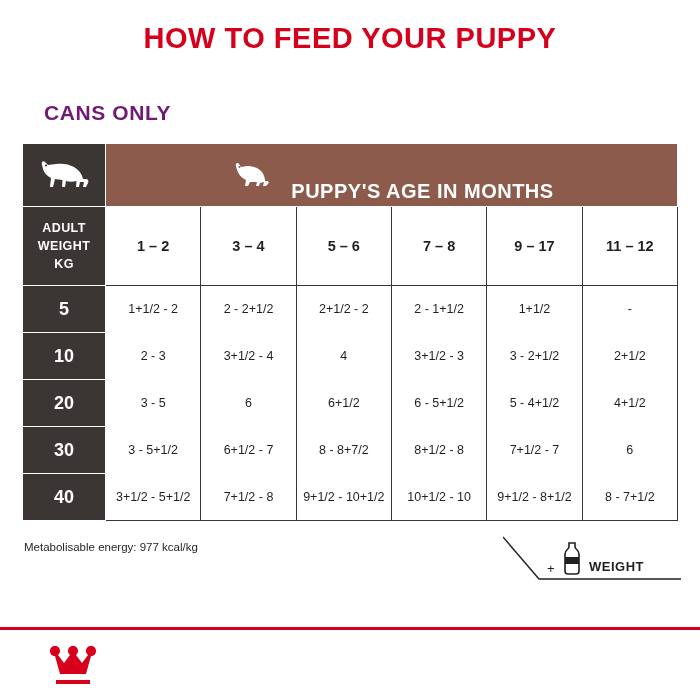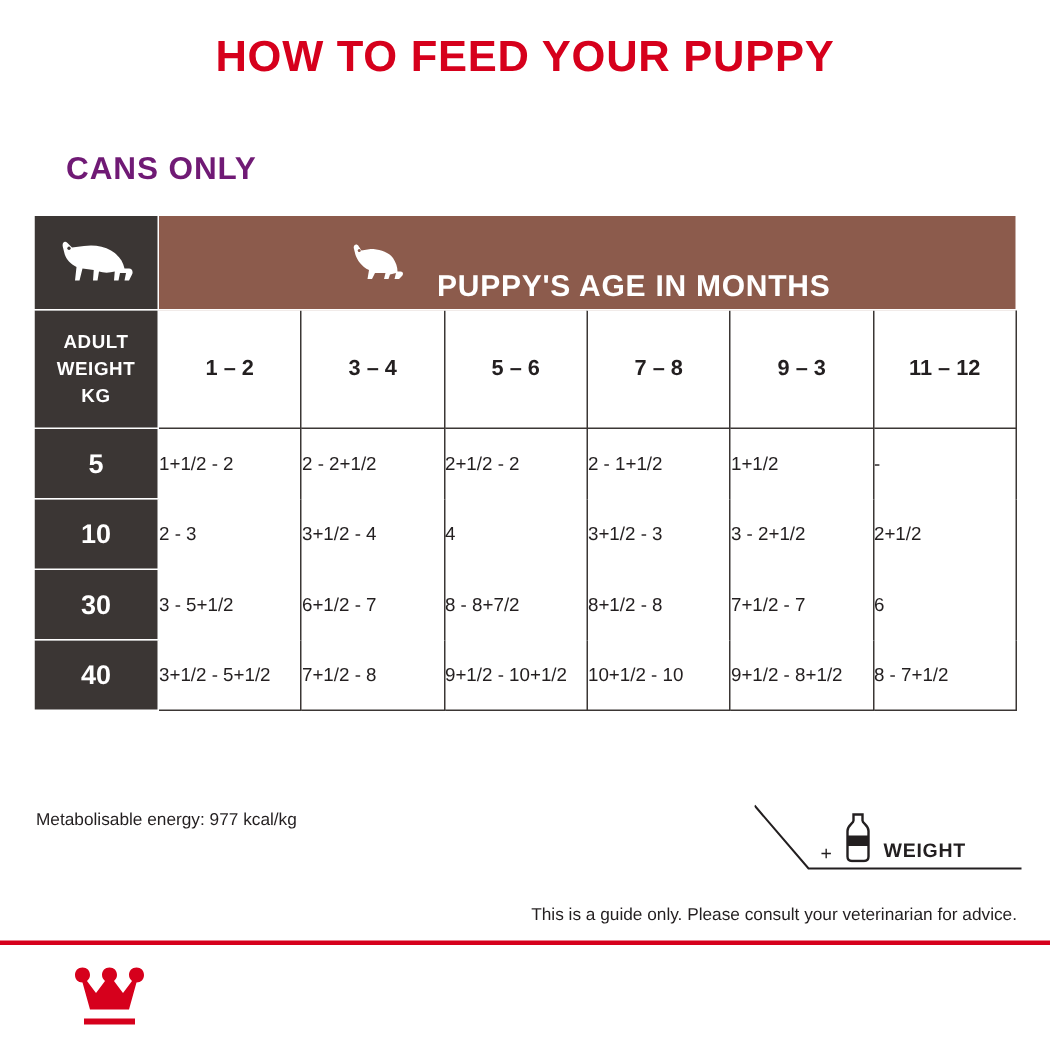--- a/index.html
+++ b/index.html
@@ -152,21 +152,21 @@
     color: #ffffff;
     text-align: center;
     vertical-align: middle;
     height: 46px;
     font-size: 18px;
     font-weight: bold;
   }
   .val-cell {
     background: #ffffff;
     color: #231f20;
-    text-align: left;
+    text-align: center;
     vertical-align: middle;
     height: 46px;
     font-size: 12.5px;
     border-left: 1px solid #3b3634 !important;
     border-right: 1px solid #3b3634 !important;
     border-top: none !important;
     border-bottom: none !important;
   }
   tr.lastrow .val-cell {
     border-bottom: 1px solid #3b3634 !important;
@@ -278,41 +278,50 @@
         <tr>
           <td class="wt-label">
             <div>ADULT</div>
             <div>WEIGHT</div>
             <div>KG</div>
           </td>
           <td class="age-cell">1 – 2</td>
           <td class="age-cell">3 – 4</td>
           <td class="age-cell">5 – 6</td>
           <td class="age-cell">7 – 8</td>
-          <td class="age-cell">9 – 3</td>
+          <td class="age-cell">9 – 17</td>
           <td class="age-cell">11 – 12</td>
         </tr>
 
         <tr>
           <td class="wt-cell">5</td>
           <td class="val-cell">1+1/2 - 2</td>
           <td class="val-cell">2 - 2+1/2</td>
           <td class="val-cell">2+1/2 - 2</td>
           <td class="val-cell">2 - 1+1/2</td>
           <td class="val-cell">1+1/2</td>
           <td class="val-cell">-</td>
         </tr>
         <tr>
           <td class="wt-cell">10</td>
           <td class="val-cell">2 - 3</td>
           <td class="val-cell">3+1/2 - 4</td>
           <td class="val-cell">4</td>
           <td class="val-cell">3+1/2 - 3</td>
           <td class="val-cell">3 - 2+1/2</td>
           <td class="val-cell">2+1/2</td>
+        </tr>
+        <tr>
+          <td class="wt-cell">20</td>
+          <td class="val-cell">3 - 5</td>
+          <td class="val-cell">6</td>
+          <td class="val-cell">6+1/2</td>
+          <td class="val-cell">6 - 5+1/2</td>
+          <td class="val-cell">5 - 4+1/2</td>
+          <td class="val-cell">4+1/2</td>
         </tr>
         <tr>
           <td class="wt-cell">30</td>
           <td class="val-cell">3 - 5+1/2</td>
           <td class="val-cell">6+1/2 - 7</td>
           <td class="val-cell">8 - 8+7/2</td>
           <td class="val-cell">8+1/2 - 8</td>
           <td class="val-cell">7+1/2 - 7</td>
           <td class="val-cell">6</td>
         </tr>
@@ -336,21 +345,20 @@
       <path d="M0 2 L36 44 L178 44" fill="none" stroke="#231f20" stroke-width="1.4"></path>
     </svg>
     <svg class="bottle" width="26" height="34" viewBox="0 0 26 34" aria-hidden="true">
       <path d="M10 2 h6 v4 c0 2 4 3 4 7 v17 c0 2 -1 3 -3 3 h-8 c-2 0 -3 -1 -3 -3 v-17 c0 -4 4 -5 4 -7 z" fill="none" stroke="#231f20" stroke-width="1.6"></path>
       <path d="M6 16 h14 v7 h-14 z" fill="#231f20"></path>
     </svg>
     <span class="plus">+</span>
     <span class="wlabel">WEIGHT</span>
   </div>
 
-  <div class="guide">This is a guide only. Please consult your veterinarian for advice.</div>
 
   <div class="brandbar">
     <div class="crown">
       <svg width="62" height="46" viewBox="0 0 62 46" aria-hidden="true">
         <path fill="#d6001c" d="M31 4 c3 0 5 2 5 5 c0 2 -1 3 -2 4 l6 8 l6 -8 c-1 -1 -2 -2 -2 -4 c0 -3 2 -5 5 -5 c3 0 5 2 5 5 c0 3 -2 5 -5 5 l-5 18 h-26 l-5 -18 c-3 0 -5 -2 -5 -5 c0 -3 2 -5 5 -5 c3 0 5 2 5 5 c0 2 -1 3 -2 4 l6 8 l6 -8 c-1 -1 -2 -2 -2 -4 c0 -3 2 -5 5 -5 z"></path>
         <rect x="14" y="38" width="34" height="4" fill="#d6001c"></rect>
       </svg>
     </div>
   </div>
 

